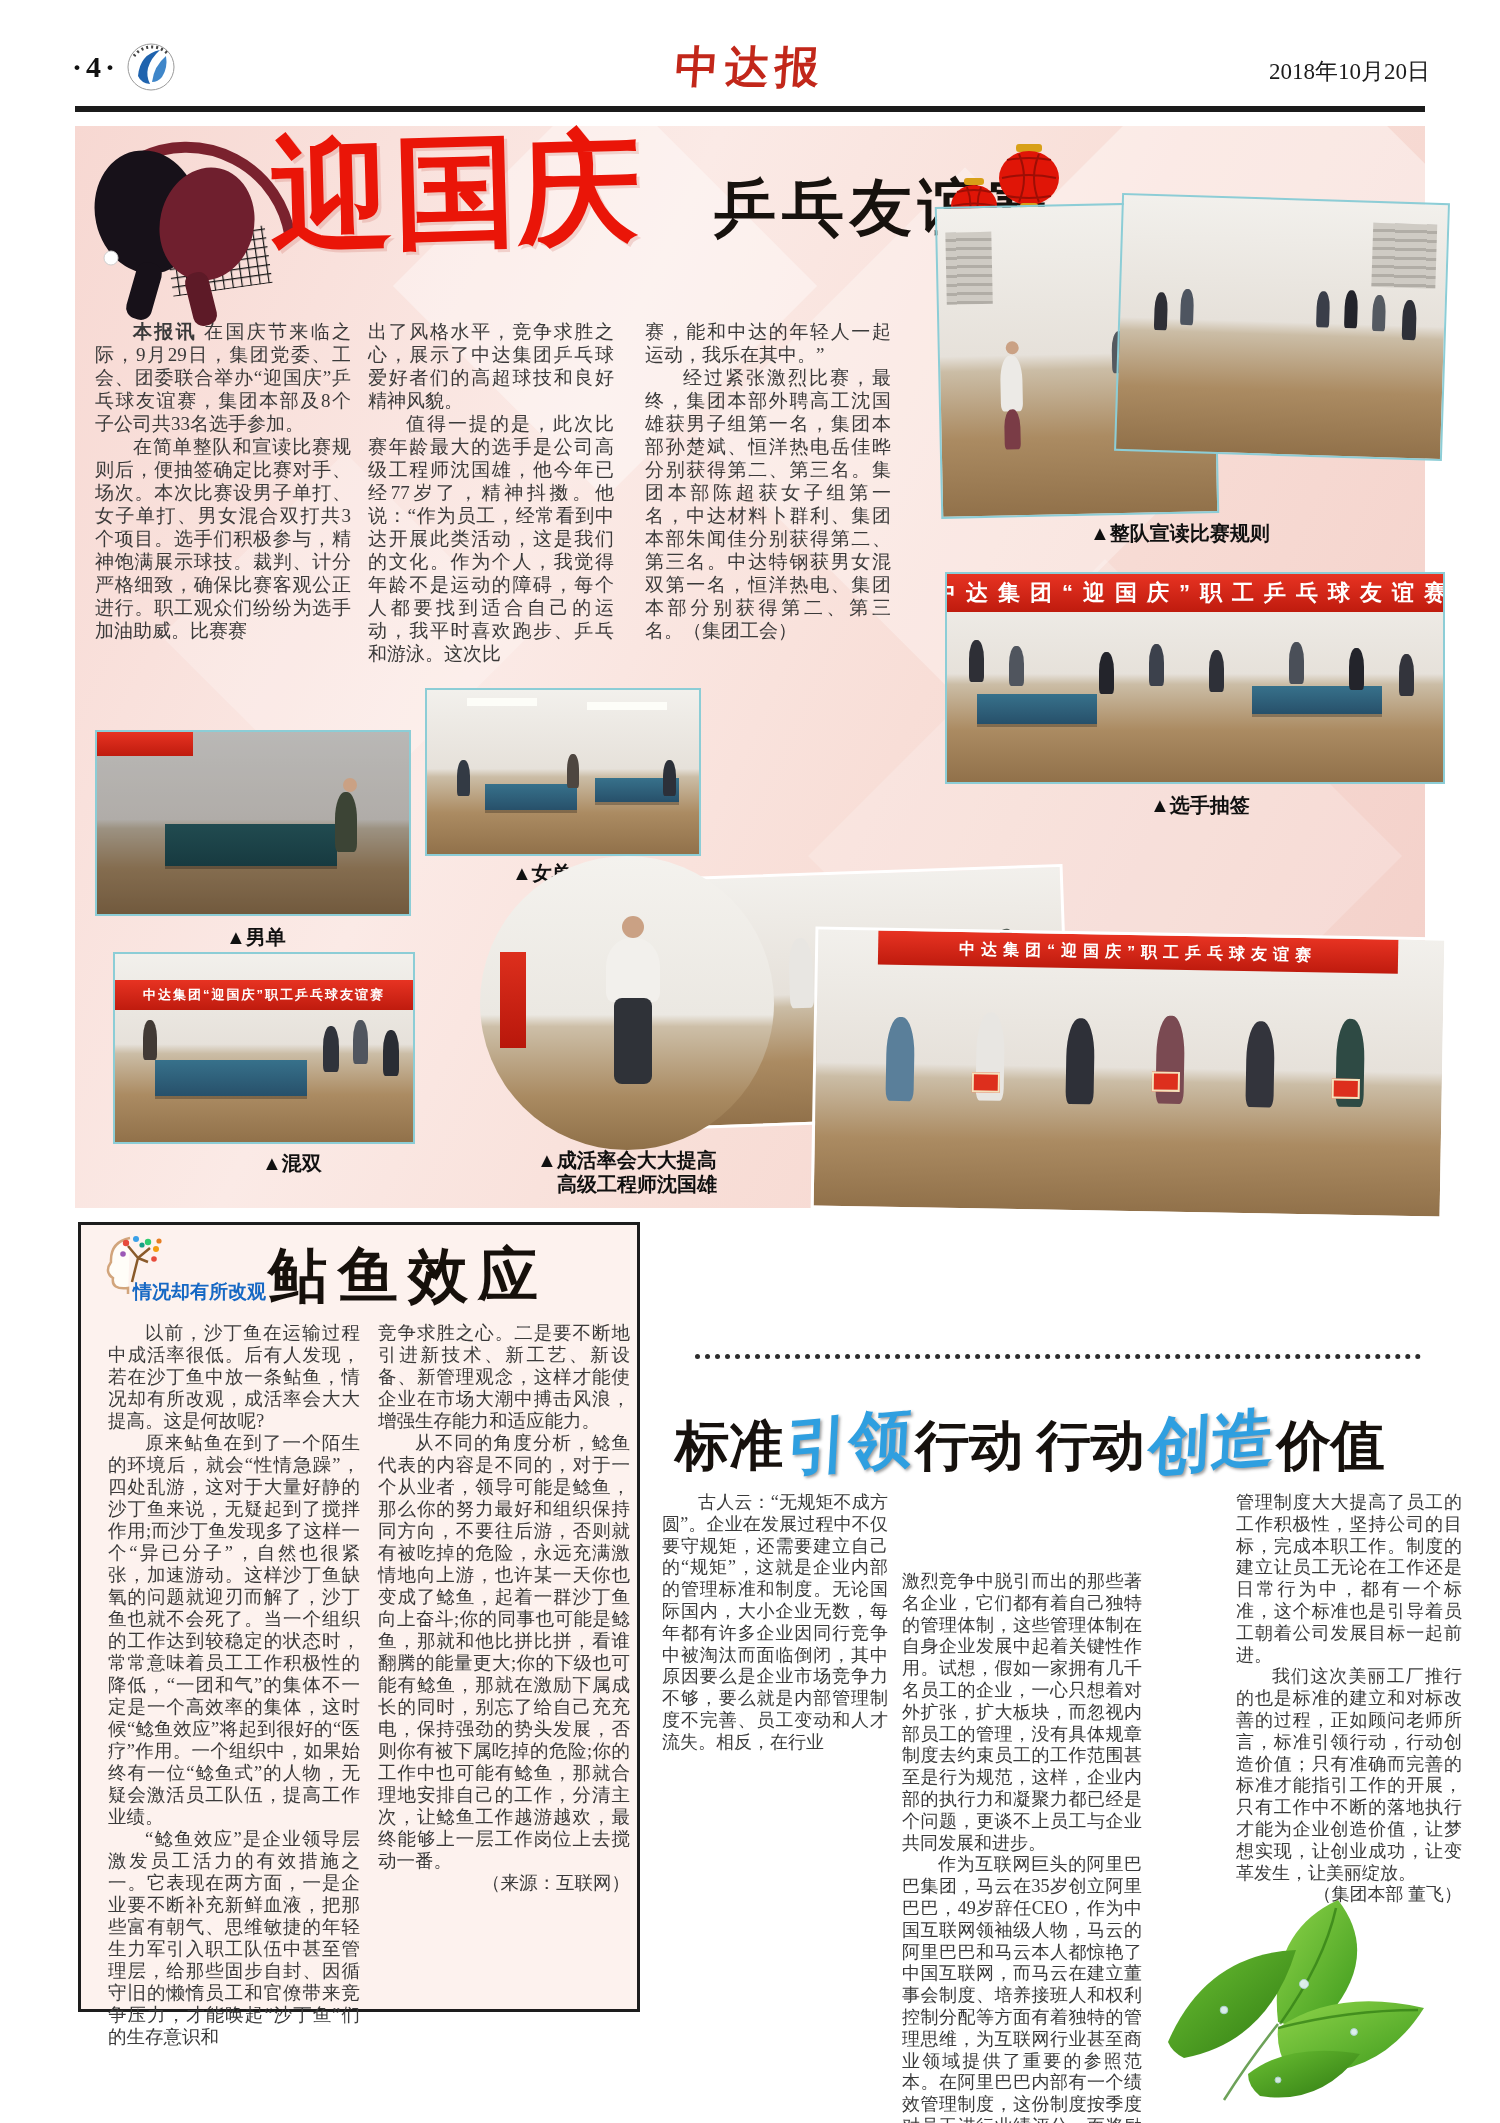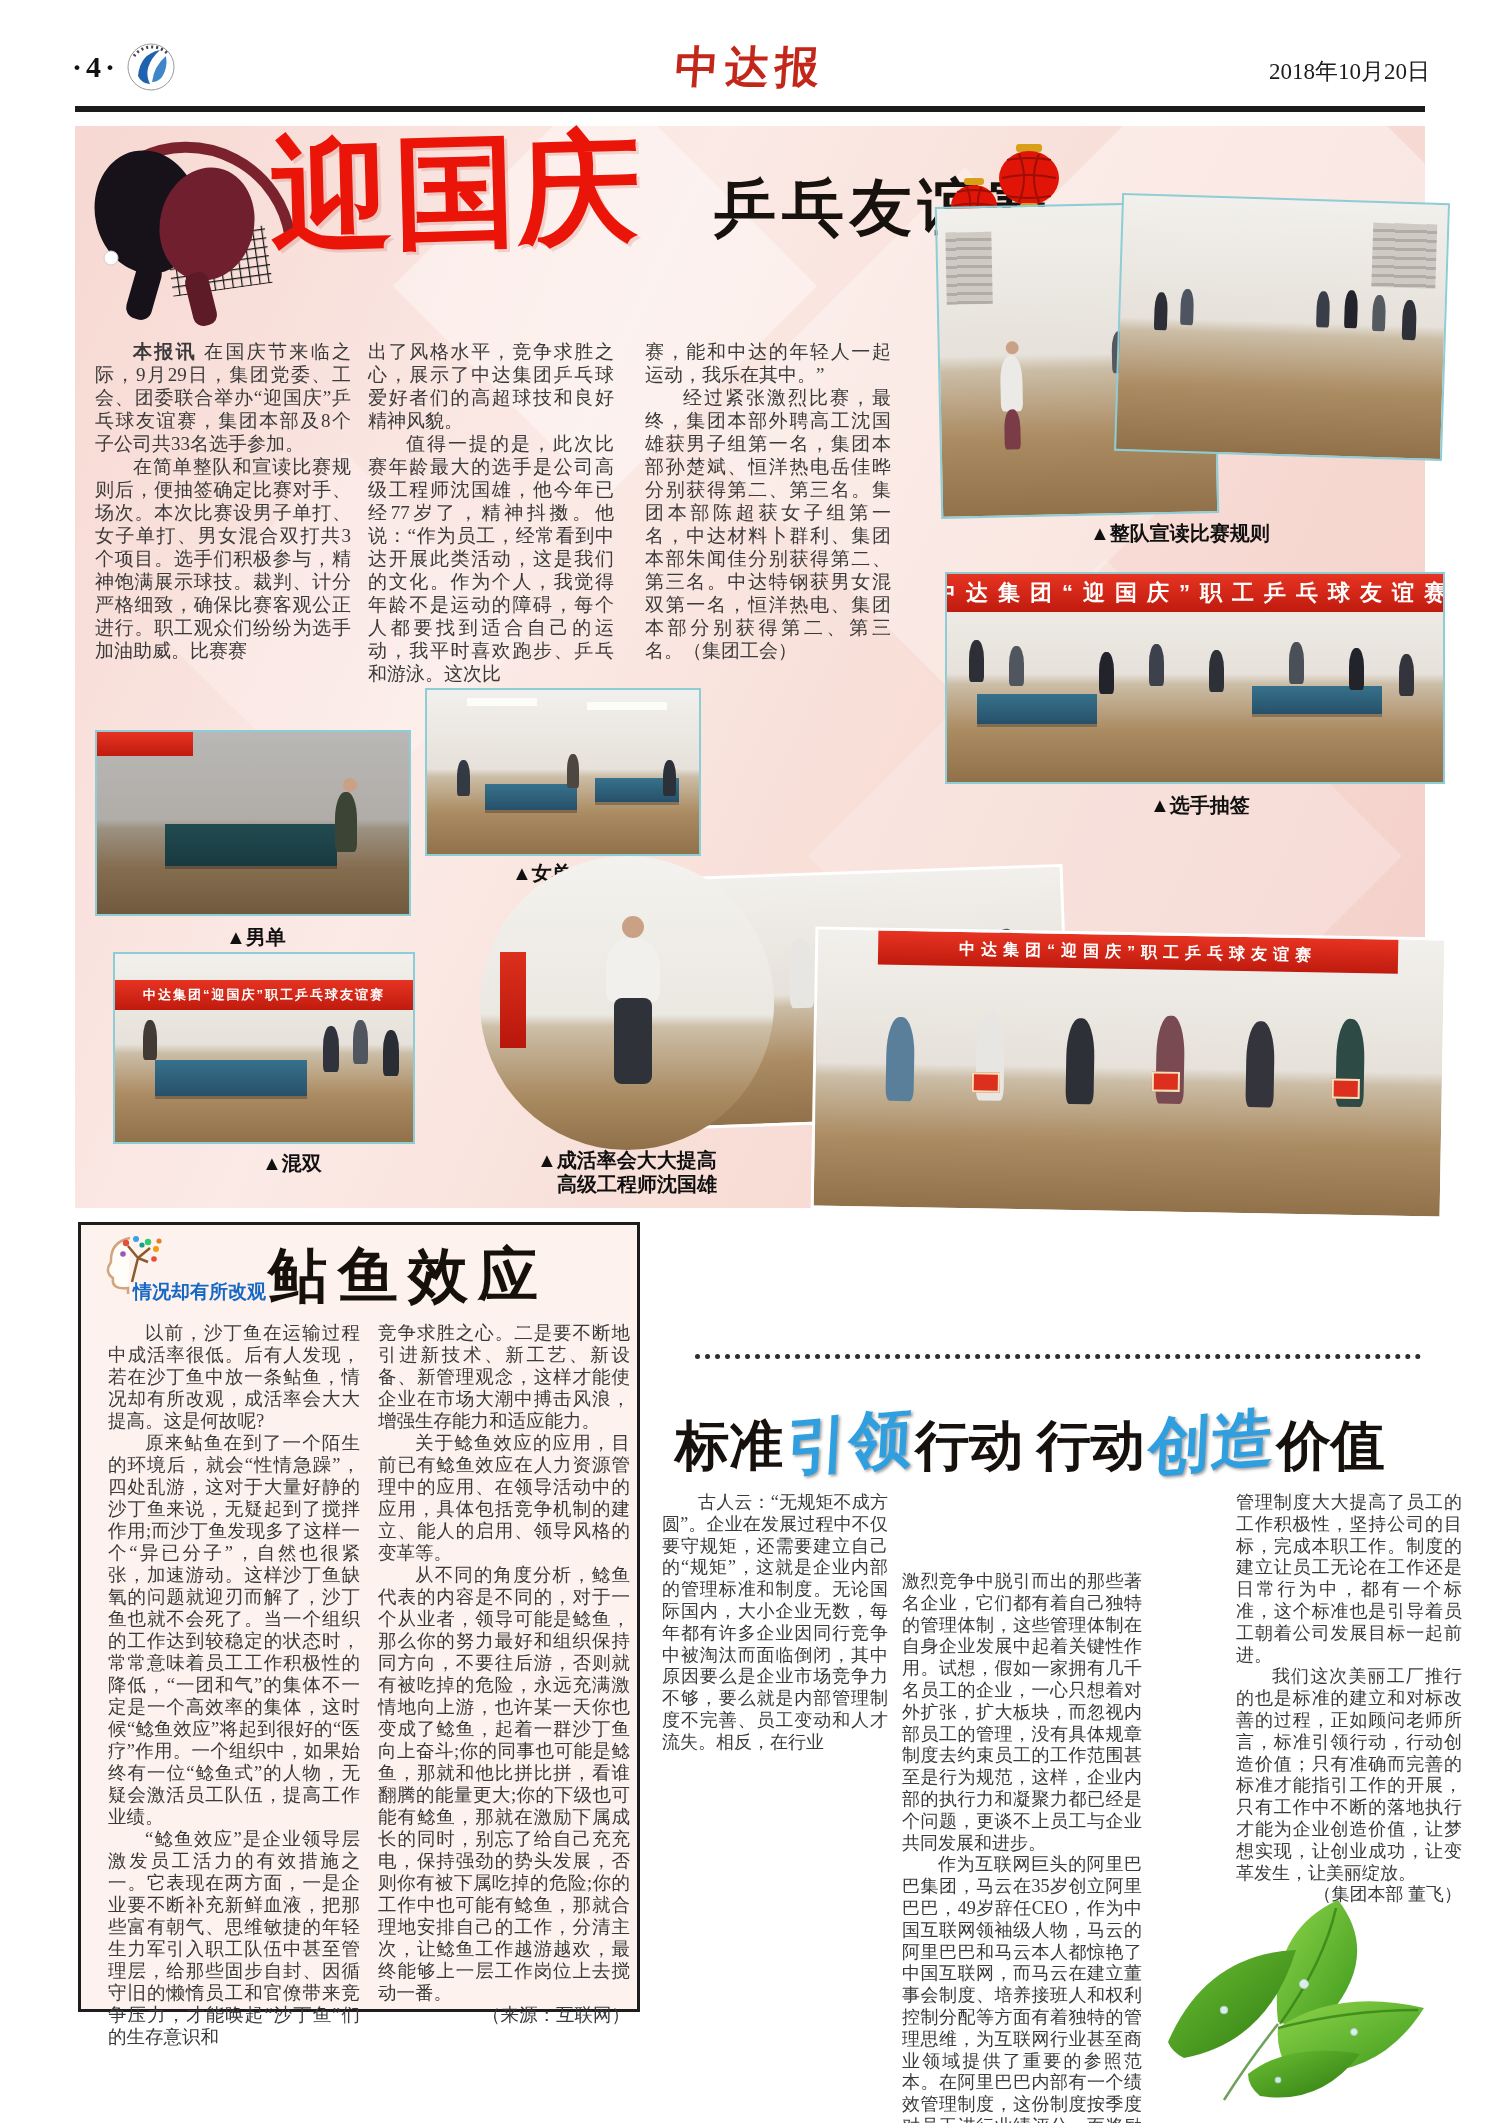--- a/index.html
+++ b/index.html
@@ -17,21 +17,21 @@
         background:linear-gradient(115deg,#f7d8d2 0%,#fbeae6 35%,#f8ded7 60%,#f3cfc8 100%);}
   .facet{position:absolute;background:rgba(255,255,255,.38);transform:rotate(45deg);}
   .t-accent{left:270px;top:112px;font-size:122px;font-weight:900;color:#ea1508;
             transform:rotate(-1.5deg);letter-spacing:2px;text-shadow:3px 3px 0 rgba(180,20,10,.14);}
   .t-rest{left:714px;top:166px;font-size:62px;font-weight:900;color:#17120e;letter-spacing:6px;}
   
   .colbody{color:#3a3a3a;text-align:justify;}
   .colbody p{margin:0;text-indent:2em;}
   .colbody p.noindent{text-indent:0;}
   .colbody p.right{text-align:right;text-indent:0;}
-  .maincol{font-size:19px;line-height:23px;margin-top:20px;}
+  .maincol{font-size:19px;line-height:23px;}
   .catcol{font-size:18.5px;line-height:22px;}
   .stdcol{font-size:18px;line-height:21.8px;}
   
   .photo{position:absolute;box-sizing:border-box;border:2px solid #8ccdd6;overflow:hidden;
          background:linear-gradient(180deg,#f2f0ec 0%,#e6e1da 48%,#cbbda6 53%,#ab8b62 75%,#91714a 100%);}
   .fig{position:absolute;border-radius:45% 45% 14% 14%;}
   .head{position:absolute;border-radius:50%;background:#caa184;}
   .pbanner{position:absolute;display:flex;align-items:center;justify-content:center;
            background:linear-gradient(#e73322,#bf1b0e);color:#fff;font-weight:bold;
            font-family:"Liberation Sans",sans-serif;white-space:nowrap;overflow:hidden;}
@@ -243,21 +243,20 @@
   </svg>
   <div class="abs badge">情况却有所改观</div>
   <div class="abs cat-title">鲇鱼效应</div>
   <div class="abs colbody catcol" style="left:108px;top:1322px;width:252px">
     <p>以前，沙丁鱼在运输过程中成活率很低。后有人发现，若在沙丁鱼中放一条鲇鱼，情况却有所改观，成活率会大大提高。这是何故呢?</p>
     <p>原来鲇鱼在到了一个陌生的环境后，就会“性情急躁”，四处乱游，这对于大量好静的沙丁鱼来说，无疑起到了搅拌作用;而沙丁鱼发现多了这样一个“异已分子”，自然也很紧张，加速游动。这样沙丁鱼缺氧的问题就迎刃而解了，沙丁鱼也就不会死了。当一个组织的工作达到较稳定的状态时，常常意味着员工工作积极性的降低，“一团和气”的集体不一定是一个高效率的集体，这时候“鲶鱼效应”将起到很好的“医疗”作用。一个组织中，如果始终有一位“鲶鱼式”的人物，无疑会激活员工队伍，提高工作业绩。</p>
     <p>“鲶鱼效应”是企业领导层激发员工活力的有效措施之一。它表现在两方面，一是企业要不断补充新鲜血液，把那些富有朝气、思维敏捷的年轻生力军引入职工队伍中甚至管理层，给那些固步自封、因循守旧的懒惰员工和官僚带来竞争压力，才能唤起“沙丁鱼”们的生存意识和</p>
   </div>
   <div class="abs colbody catcol" style="left:378px;top:1322px;width:252px">
     <p class="noindent">竞争求胜之心。二是要不断地引进新技术、新工艺、新设备、新管理观念，这样才能使企业在市场大潮中搏击风浪，增强生存能力和适应能力。</p>
-    <p>关于鲶鱼效应的应用，目前已有鲶鱼效应在人力资源管理中的应用、在领导活动中的应用，具体包括竞争机制的建立、能人的启用、领导风格的变革等。</p>
     <p>从不同的角度分析，鲶鱼代表的内容是不同的，对于一个从业者，领导可能是鲶鱼，那么你的努力最好和组织保持同方向，不要往后游，否则就有被吃掉的危险，永远充满激情地向上游，也许某一天你也变成了鲶鱼，起着一群沙丁鱼向上奋斗;你的同事也可能是鲶鱼，那就和他比拼比拼，看谁翻腾的能量更大;你的下级也可能有鲶鱼，那就在激励下属成长的同时，别忘了给自己充充电，保持强劲的势头发展，否则你有被下属吃掉的危险;你的工作中也可能有鲶鱼，那就合理地安排自己的工作，分清主次，让鲶鱼工作越游越欢，最终能够上一层工作岗位上去搅动一番。</p>
     <p class="right">（来源：互联网）</p>
   </div>
 
   <div class="abs dots"></div>
   <div class="abs std-title">
     <span>标准</span><span class="accent">引领</span><span>行动 行动</span><span class="accent">创造</span><span>价值</span>
   </div>
   <div class="abs colbody stdcol" style="left:662px;top:1492px;width:226px">
     <p>古人云：“无规矩不成方圆”。企业在发展过程中不仅要守规矩，还需要建立自己的“规矩”，这就是企业内部的管理标准和制度。无论国际国内，大小企业无数，每年都有许多企业因同行竞争中被淘汰而面临倒闭，其中原因要么是企业市场竞争力不够，要么就是内部管理制度不完善、员工变动和人才流失。相反，在行业</p>

